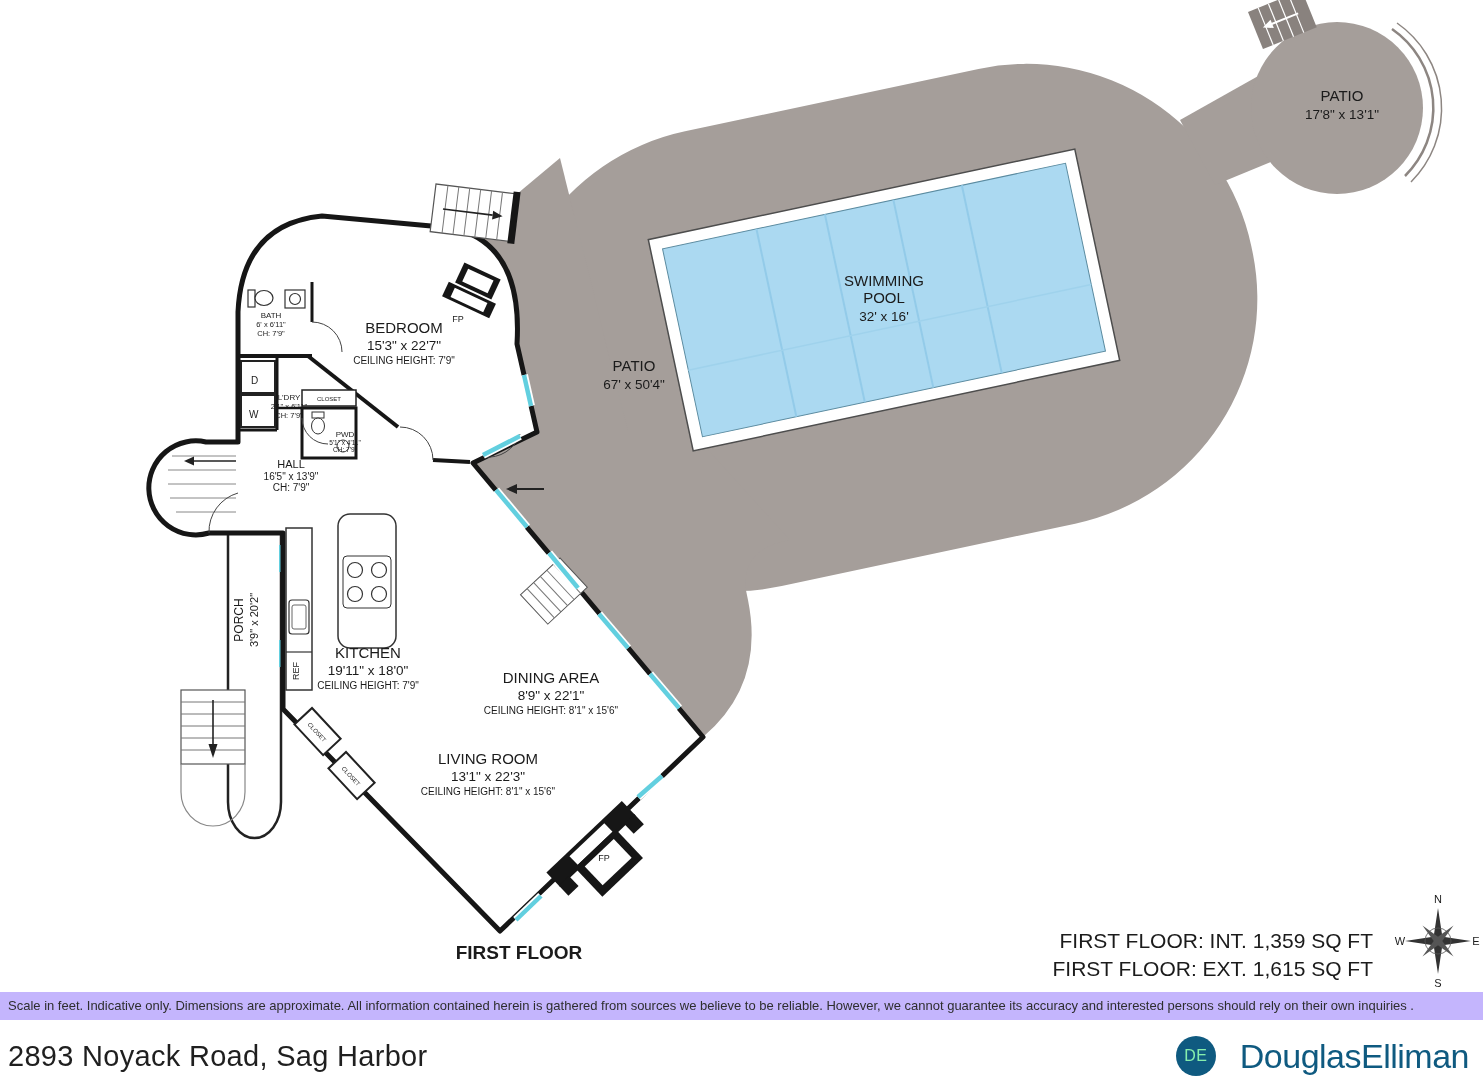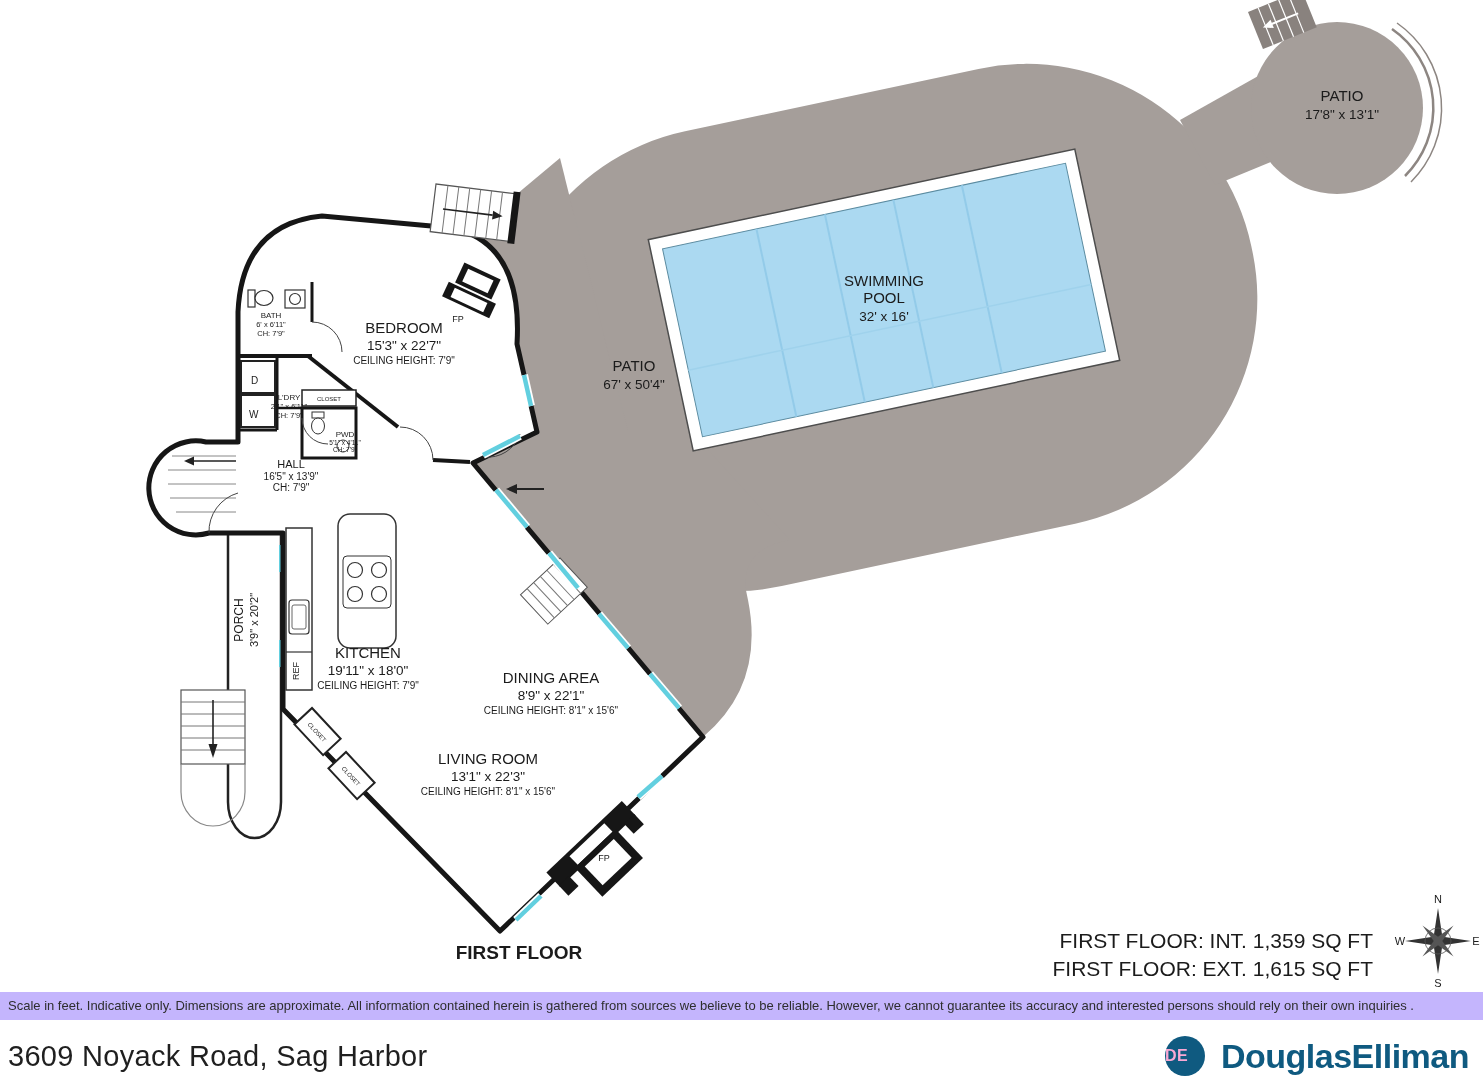--- a/index.html
+++ b/index.html
@@ -5,24 +5,24 @@
   html,body{margin:0;padding:0;background:#ffffff;}
   .page{position:relative;width:1483px;height:1088px;background:#fff;overflow:hidden;
         font-family:"Liberation Sans", sans-serif;}
   svg text{font-family:"Liberation Sans", sans-serif;fill:#1b1b1b;}
   .disclaimer-bar{height:28px;line-height:28px;background:#c4b5fd;color:#2e2e2e;
         font-size:13px;padding-left:8px;white-space:nowrap;overflow:hidden;}
   .footer{height:72px;display:flex;align-items:center;justify-content:space-between;
         background:#fff;}
   .address{font-size:29px;color:#1f1f1f;padding-left:8px;letter-spacing:.3px;}
   .brand{display:flex;align-items:center;padding-right:14px;}
-  .monogram{width:40px;height:40px;border-radius:50%;background:#0f5a80;color:#f9a8d4;
-        display:flex;align-items:center;justify-content:flex-start;font-weight:bold;
+  .monogram{width:40px;height:40px;border-radius:50%;background:#0f5a80;color:#86efac;
+        display:flex;align-items:center;justify-content:center;font-weight:normal;
         font-size:16px;letter-spacing:.5px;}
-  .brand-name{font-size:34px;font-weight:bold;color:#0f5a80;margin-left:16px;letter-spacing:-.5px;}
+  .brand-name{font-size:34px;font-weight:normal;color:#0f5a80;margin-left:24px;letter-spacing:-.5px;}
 </style>
 </head>
 <body>
 
 <div class="page">
 
 <svg width="1483" height="988" viewBox="0 0 1483 988">
 
   <g>
     <rect x="500" y="95" width="760" height="465" rx="230" fill="#a59e9a" transform="rotate(-12 880 327)"></rect>
@@ -306,21 +306,21 @@
 
 </svg>
 
 
 <div class="disclaimer-bar">
   <span>Scale in feet. Indicative only. Dimensions are approximate. All information contained herein is gathered from sources we believe to be reliable. However, we cannot guarantee its accuracy and interested persons should rely on their own inquiries .</span>
 </div>
 
 
 <div class="footer">
-  <div class="address">3609 Noyack Road, Sag Harbor</div>
+  <div class="address">2893 Noyack Road, Sag Harbor</div>
   <div class="brand">
     <span class="monogram">
       <span>DE</span>
     </span>
     <span class="brand-name">DouglasElliman</span>
   </div>
 </div>
 
 </div>
 

